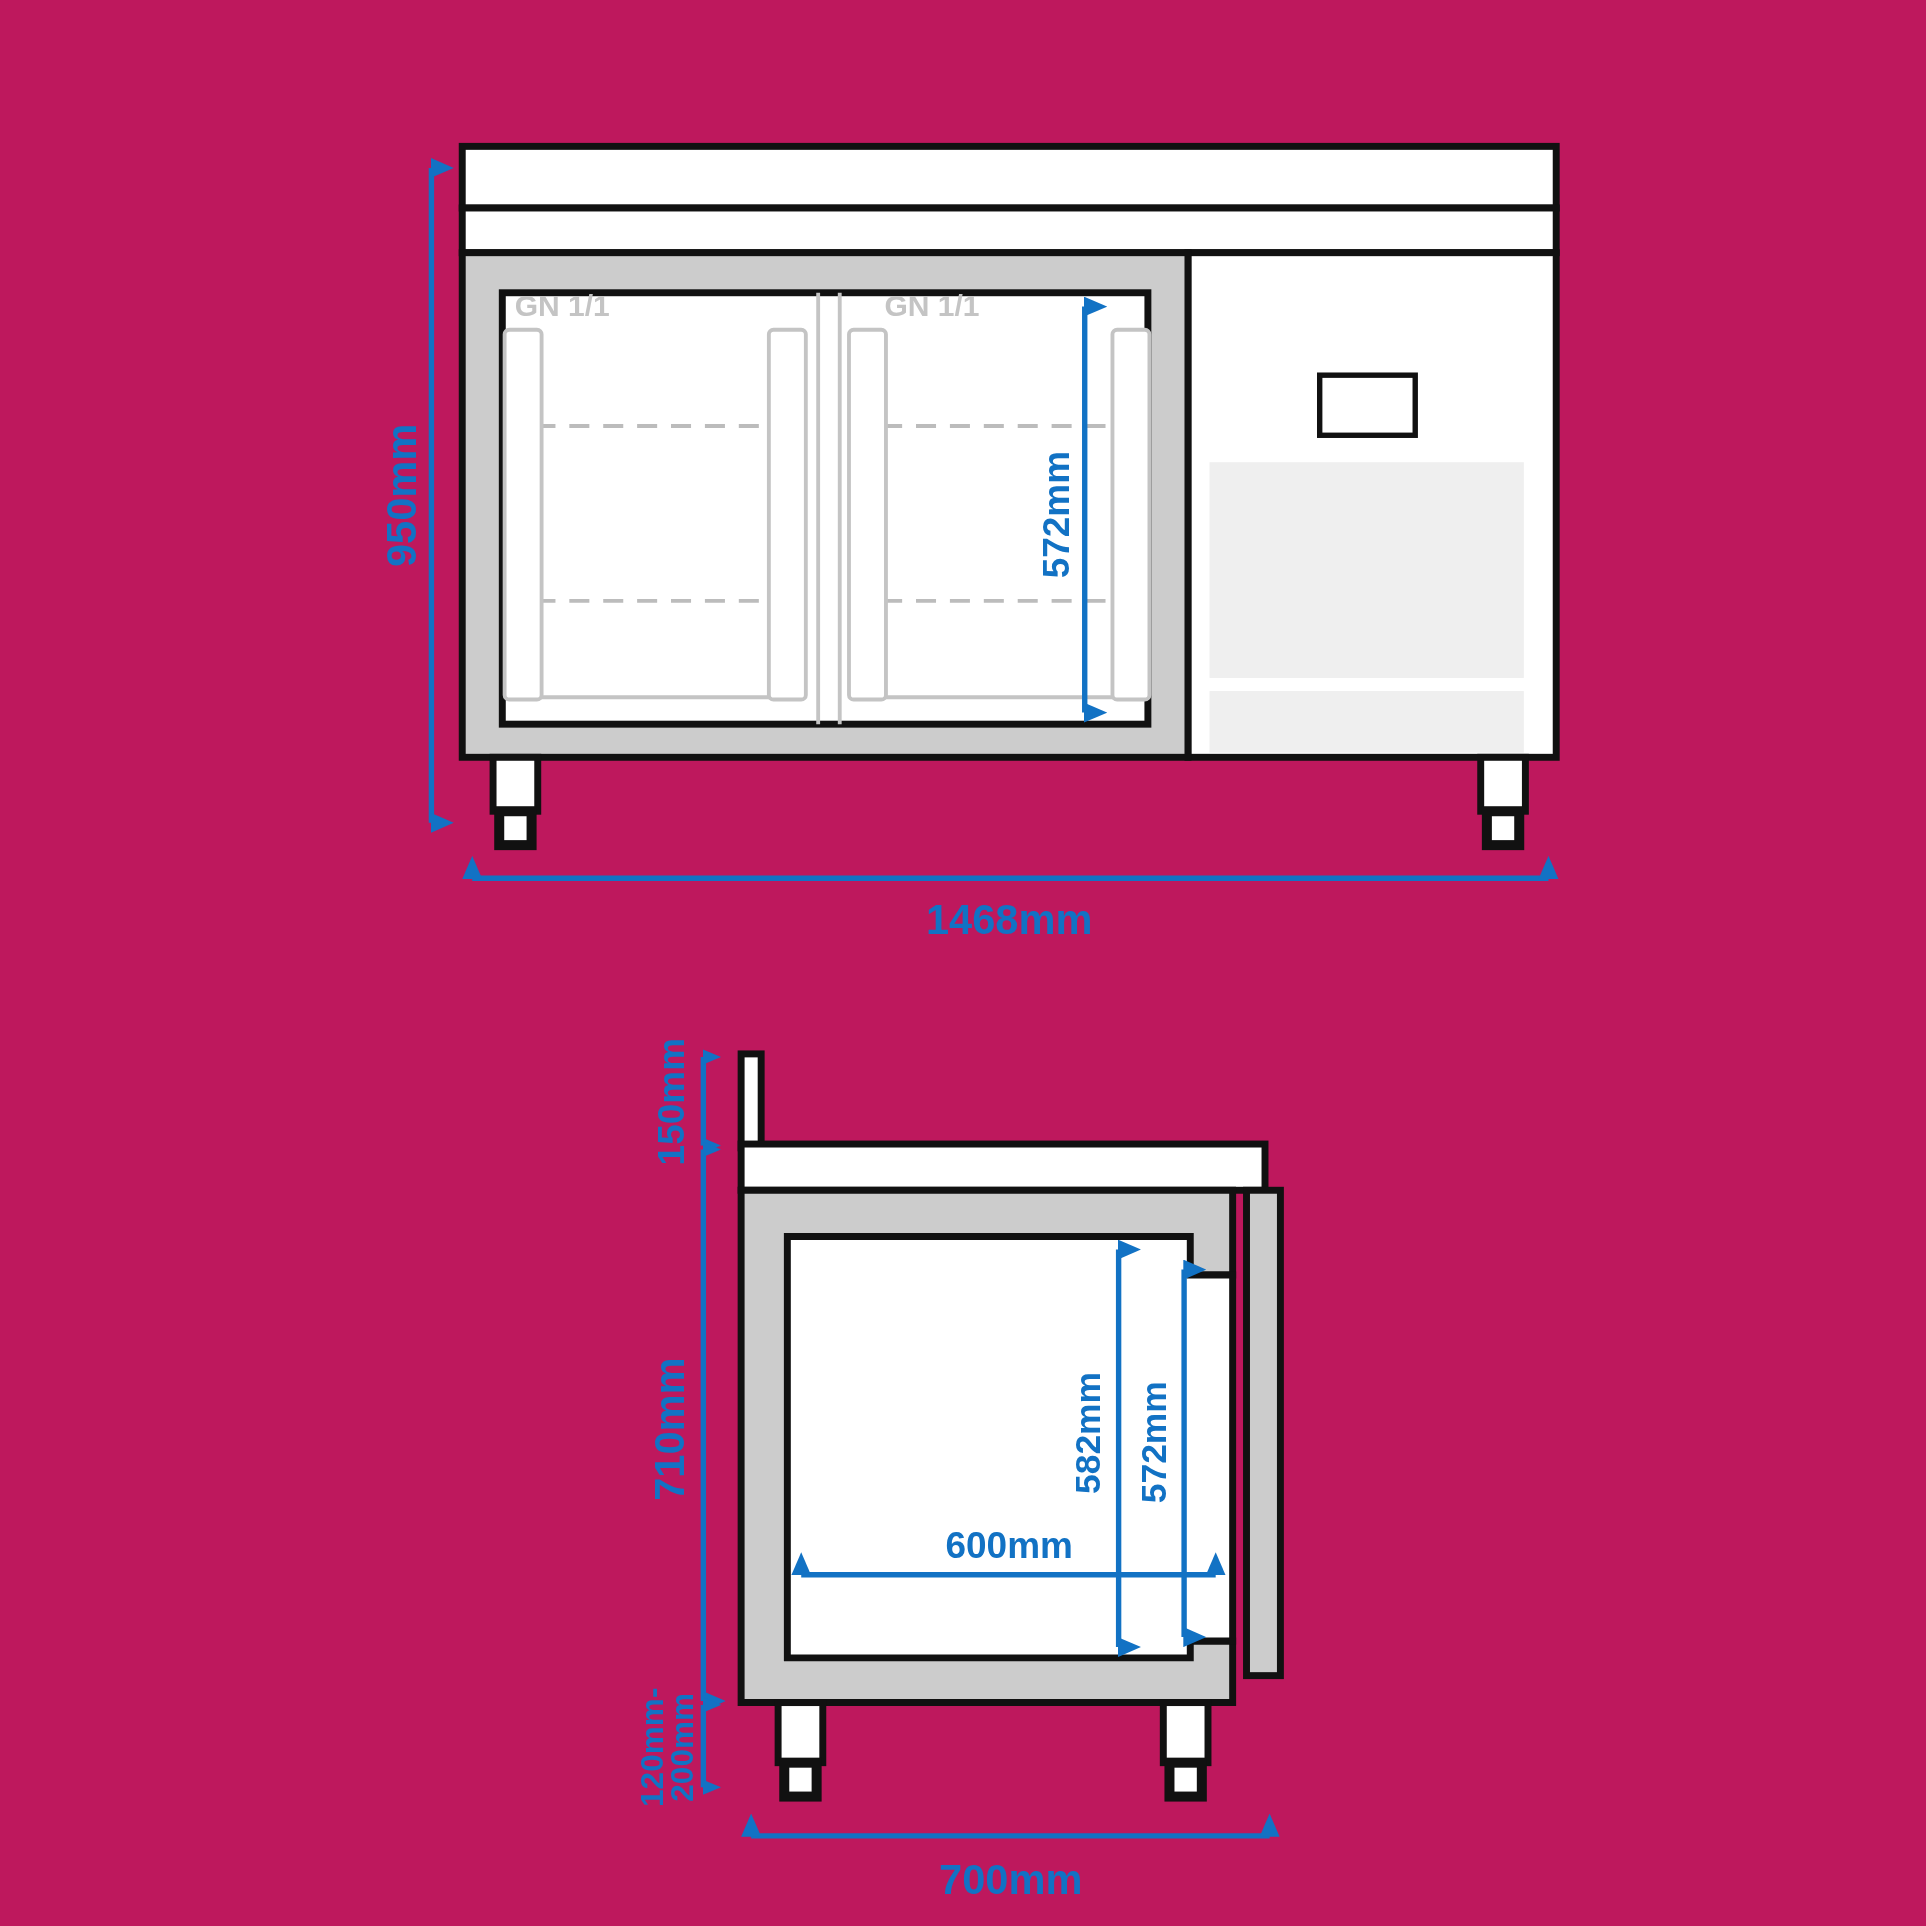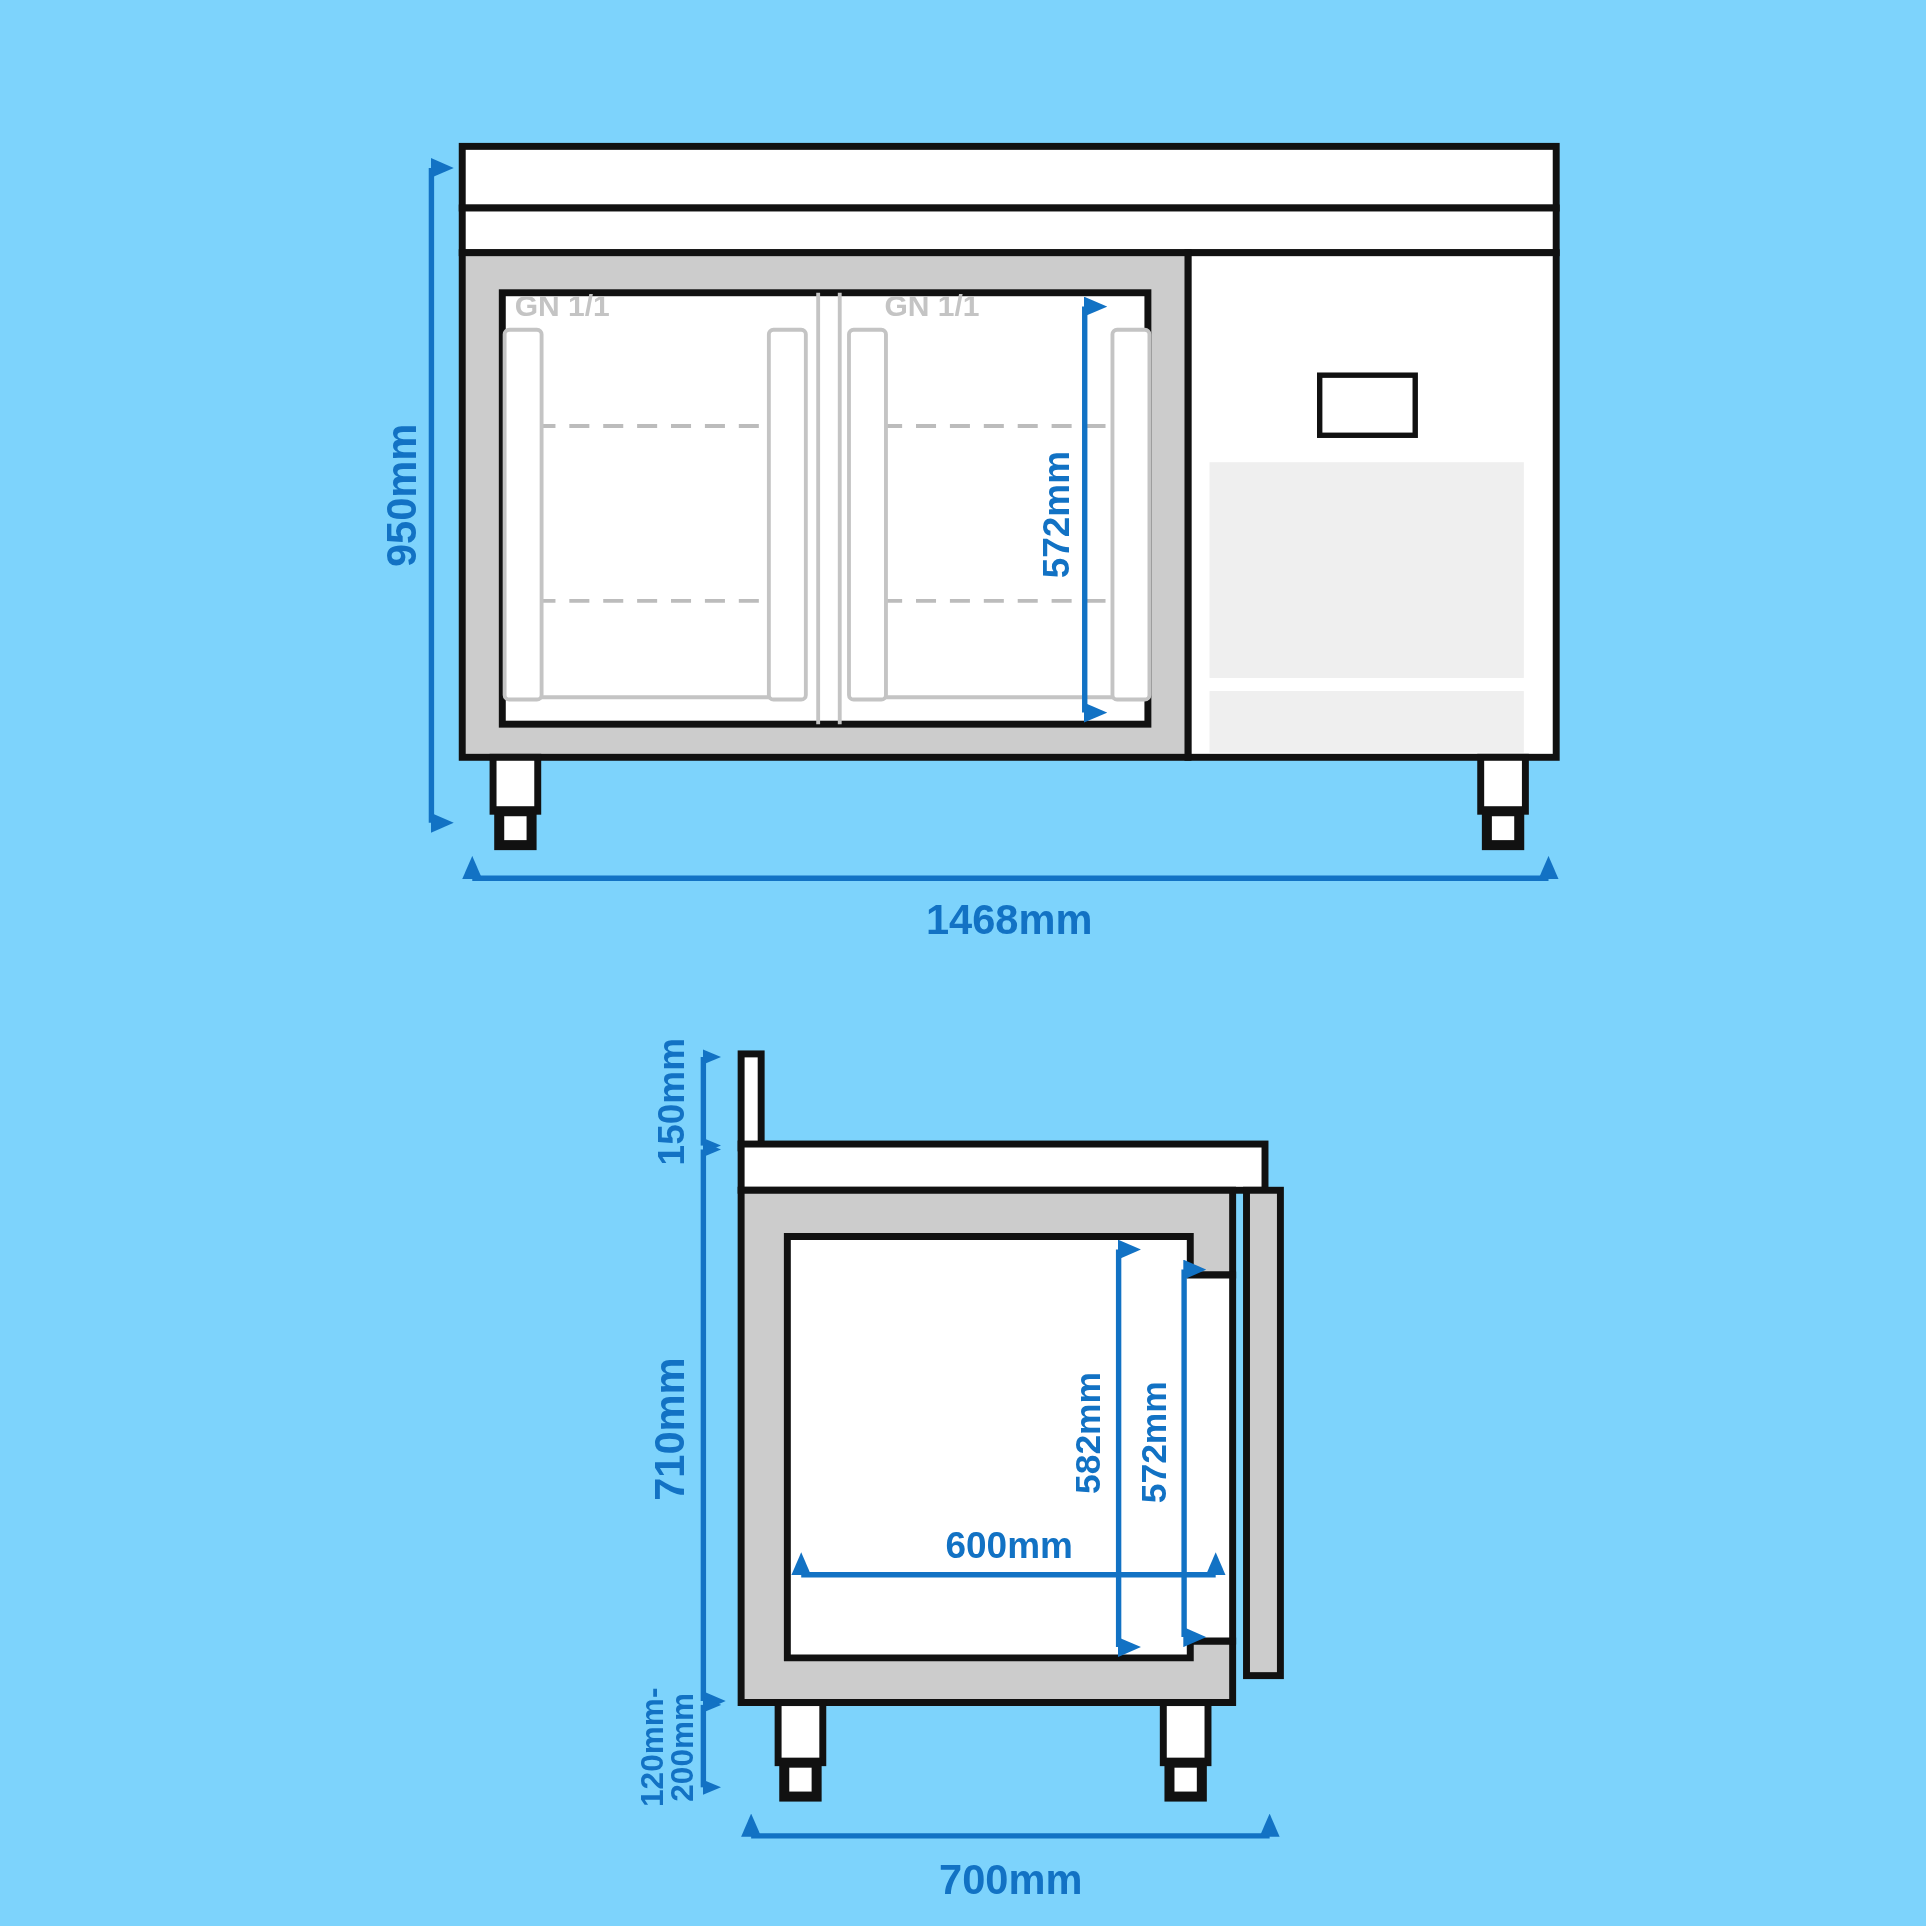--- a/index.html
+++ b/index.html
@@ -7,21 +7,21 @@
     padding: 0;
     background: #ffffff;
   }
   body {
     font-family: "Liberation Sans", sans-serif;
   }
   #sheet {
     position: relative;
     width: 1926px;
     height: 1926px;
-    background: #7dd3fc;
+    background: #be185d;
     overflow: hidden;
   }
   #sheet svg {
     display: block;
   }
   .dimtext {
     font-family: "Liberation Sans", sans-serif;
     font-weight: bold;
     fill: #1272c4;
   }

